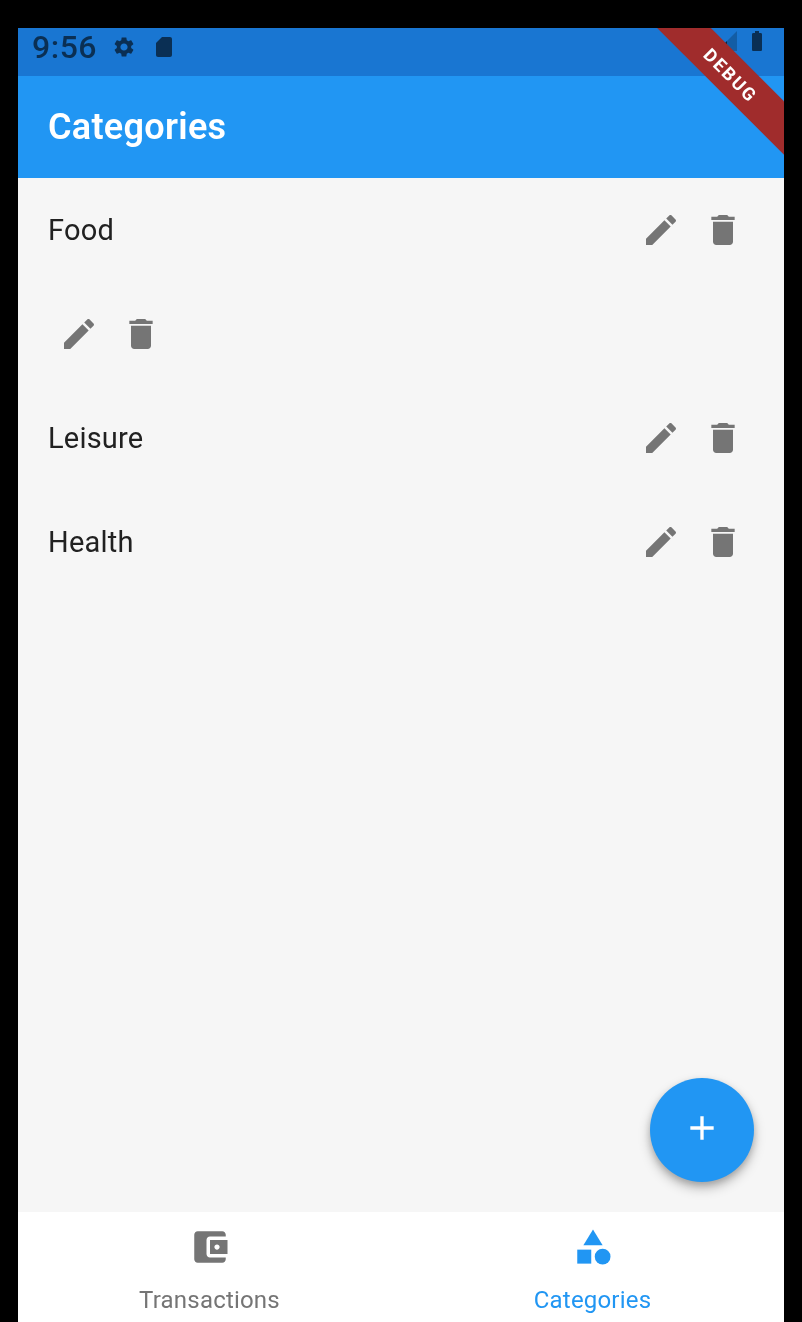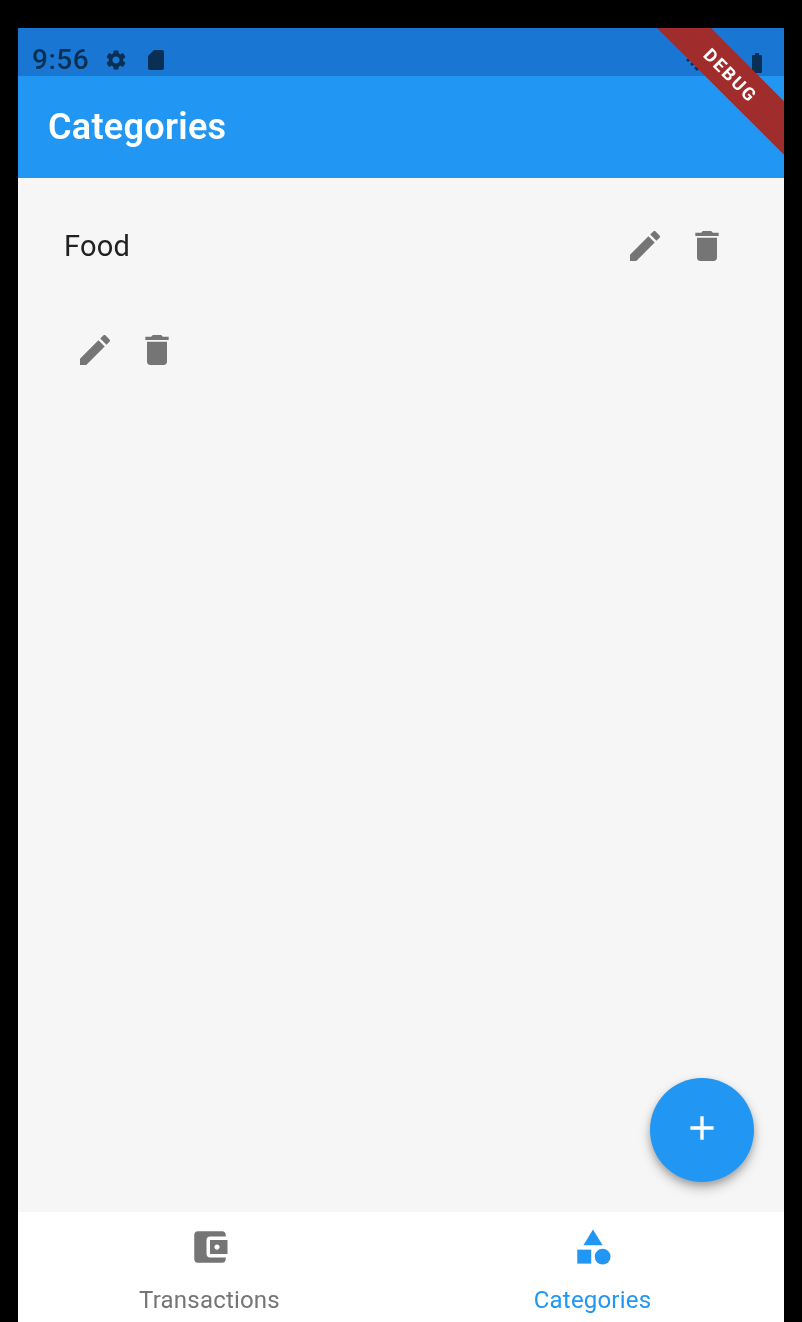--- a/index.html
+++ b/index.html
@@ -23,24 +23,24 @@
       bottom: 0;
       background: #f6f6f6;
       display: flex;
       flex-direction: column;
       overflow: hidden;
     }
     .status-bar {
       height: 48px;
       background: #1976d2;
       display: flex;
-      align-items: flex-end;
+      align-items: flex-start;
       padding: 0 14px;
       color: rgba(0,0,0,0.6);
-      font-size: 28px;
+      font-size: 32px;
       font-weight: 500;
       letter-spacing: 0.5px;
     }
     .status-left {
       display: flex;
       align-items: center;
       gap: 14px;
     }
     .status-right {
       margin-left: auto;
@@ -100,21 +100,21 @@
       font-size: 18px;
       letter-spacing: 2px;
     }
     .content {
       flex: 1;
       background: #f6f6f6;
       position: relative;
       overflow: hidden;
     }
     .list {
-      padding: 16px;
+      padding: 0;
     }
     .list-row {
       height: 104px;
       display: flex;
       align-items: center;
       padding: 0 30px;
     }
     .list-label {
       font-size: 29px;
       color: #212121;
@@ -250,21 +250,47 @@
               <path d="M3 17.25V21h3.75L17.81 9.94l-3.75-3.75L3 17.25zM20.71 7.04c.39-.39.39-1.02 0-1.41l-2.34-2.34c-.39-.39-1.02-.39-1.41 0l-1.83 1.83 3.75 3.75 1.83-1.83z"></path>
             </svg>
         </span>
         <span class="icon-btn">
           <svg viewBox="0 0 24 24">
               <path d="M6 19c0 1.1.9 2 2 2h8c1.1 0 2-.9 2-2V7H6v12zM19 4h-3.5l-1-1h-5l-1 1H5v2h14V4z"></path>
             </svg>
         </span>
       </div>
 
-
+      <div class="list-row">
+        <span class="list-label">Leisure</span>
+        <span class="icon-btn">
+          <svg viewBox="0 0 24 24">
+              <path d="M3 17.25V21h3.75L17.81 9.94l-3.75-3.75L3 17.25zM20.71 7.04c.39-.39.39-1.02 0-1.41l-2.34-2.34c-.39-.39-1.02-.39-1.41 0l-1.83 1.83 3.75 3.75 1.83-1.83z"></path>
+            </svg>
+        </span>
+        <span class="icon-btn">
+          <svg viewBox="0 0 24 24">
+              <path d="M6 19c0 1.1.9 2 2 2h8c1.1 0 2-.9 2-2V7H6v12zM19 4h-3.5l-1-1h-5l-1 1H5v2h14V4z"></path>
+            </svg>
+        </span>
+      </div>
+
+      <div class="list-row">
+        <span class="list-label">Health</span>
+        <span class="icon-btn">
+          <svg viewBox="0 0 24 24">
+              <path d="M3 17.25V21h3.75L17.81 9.94l-3.75-3.75L3 17.25zM20.71 7.04c.39-.39.39-1.02 0-1.41l-2.34-2.34c-.39-.39-1.02-.39-1.41 0l-1.83 1.83 3.75 3.75 1.83-1.83z"></path>
+            </svg>
+        </span>
+        <span class="icon-btn">
+          <svg viewBox="0 0 24 24">
+              <path d="M6 19c0 1.1.9 2 2 2h8c1.1 0 2-.9 2-2V7H6v12zM19 4h-3.5l-1-1h-5l-1 1H5v2h14V4z"></path>
+            </svg>
+        </span>
+      </div>
 
     </div>
 
     <div class="fab">
       <span>
         <svg viewBox="0 0 24 24">
             <path d="M19 13h-6v6h-2v-6H5v-2h6V5h2v6h6v2z"></path>
           </svg>
       </span>
     </div>

